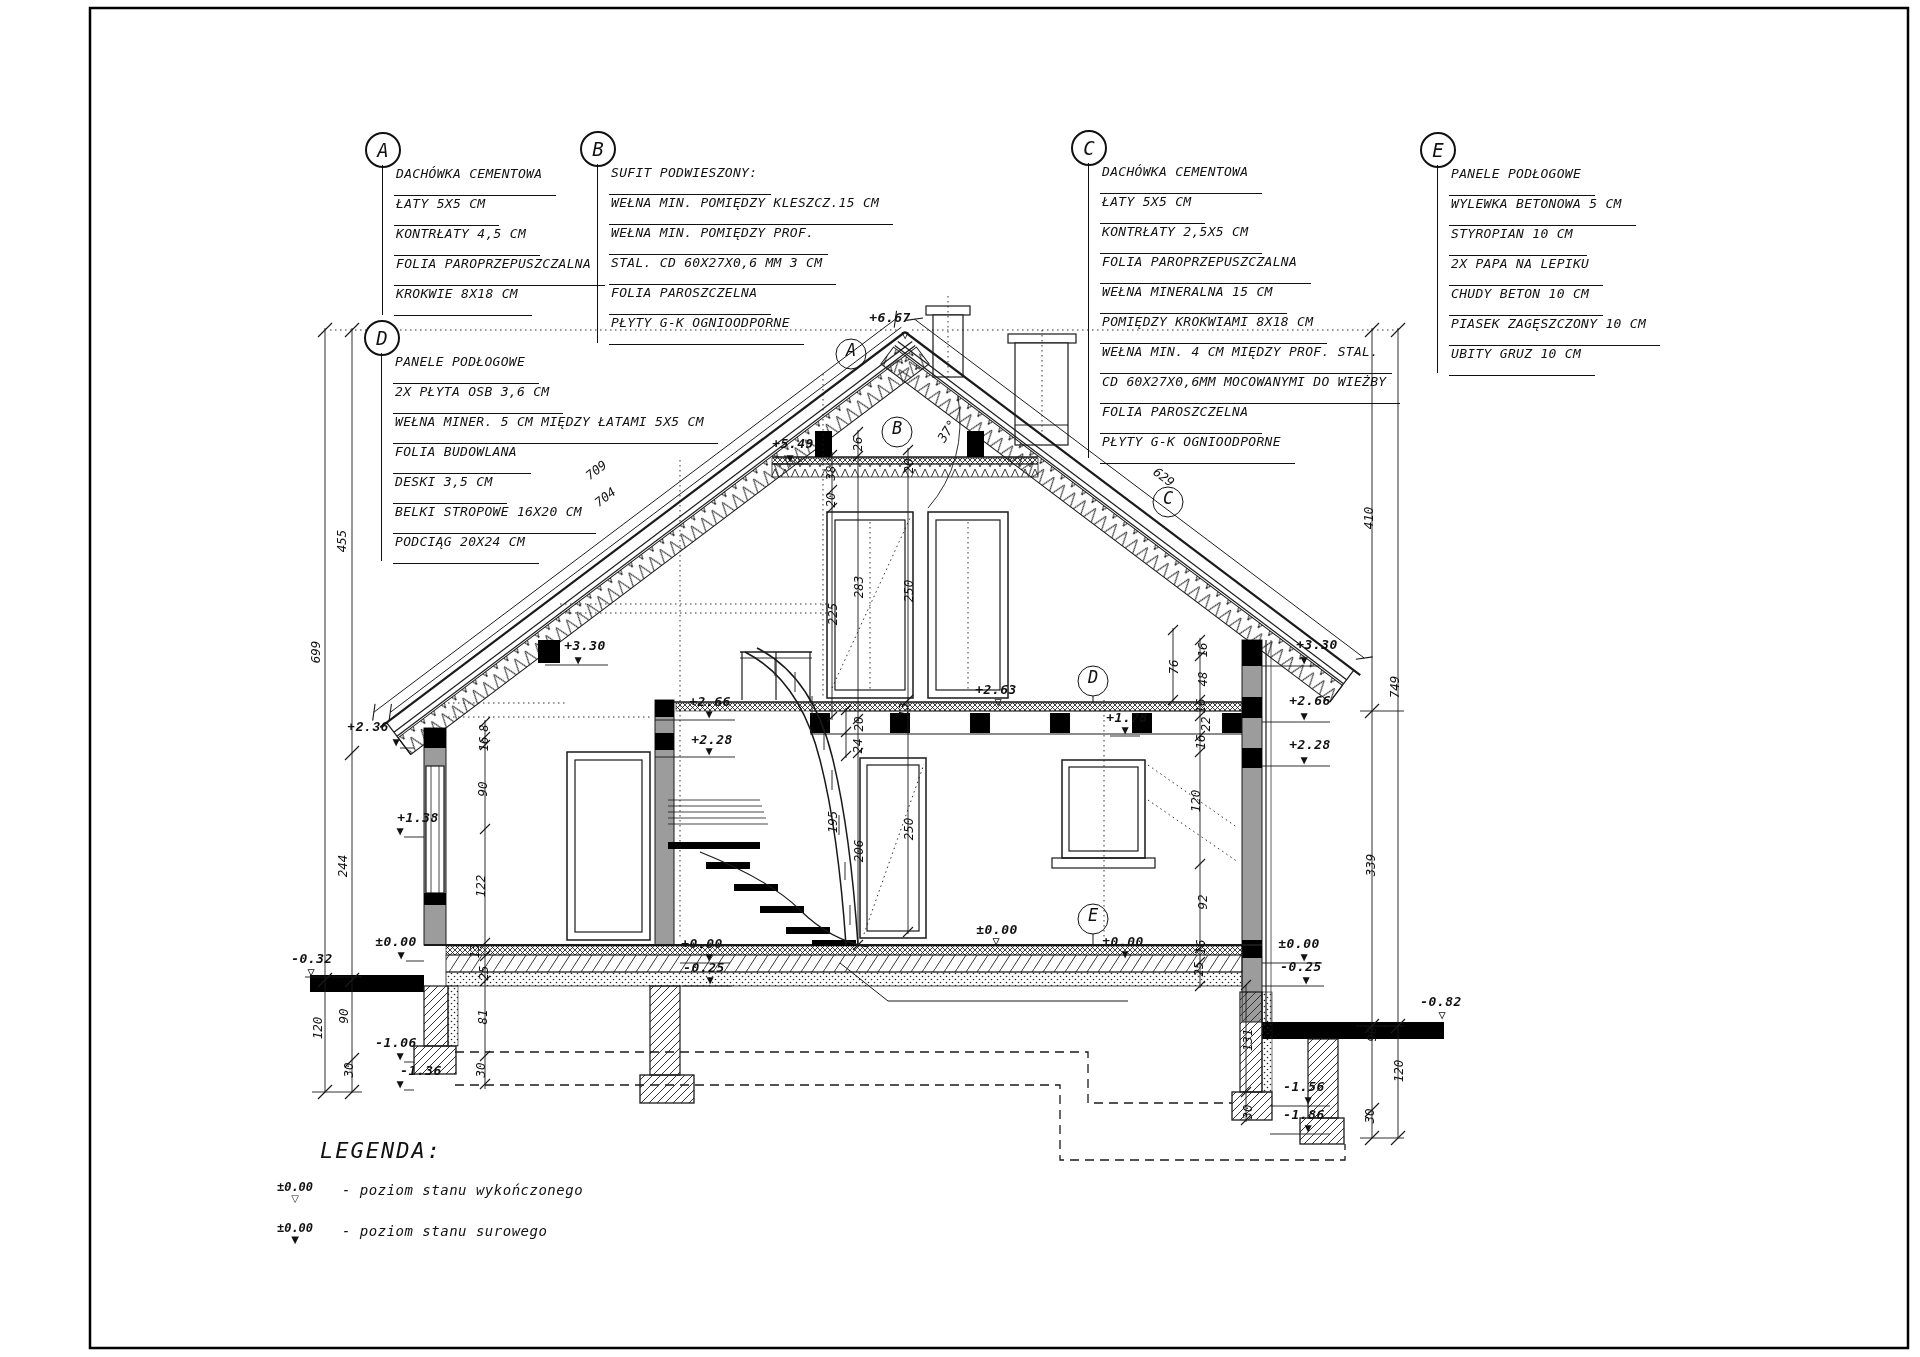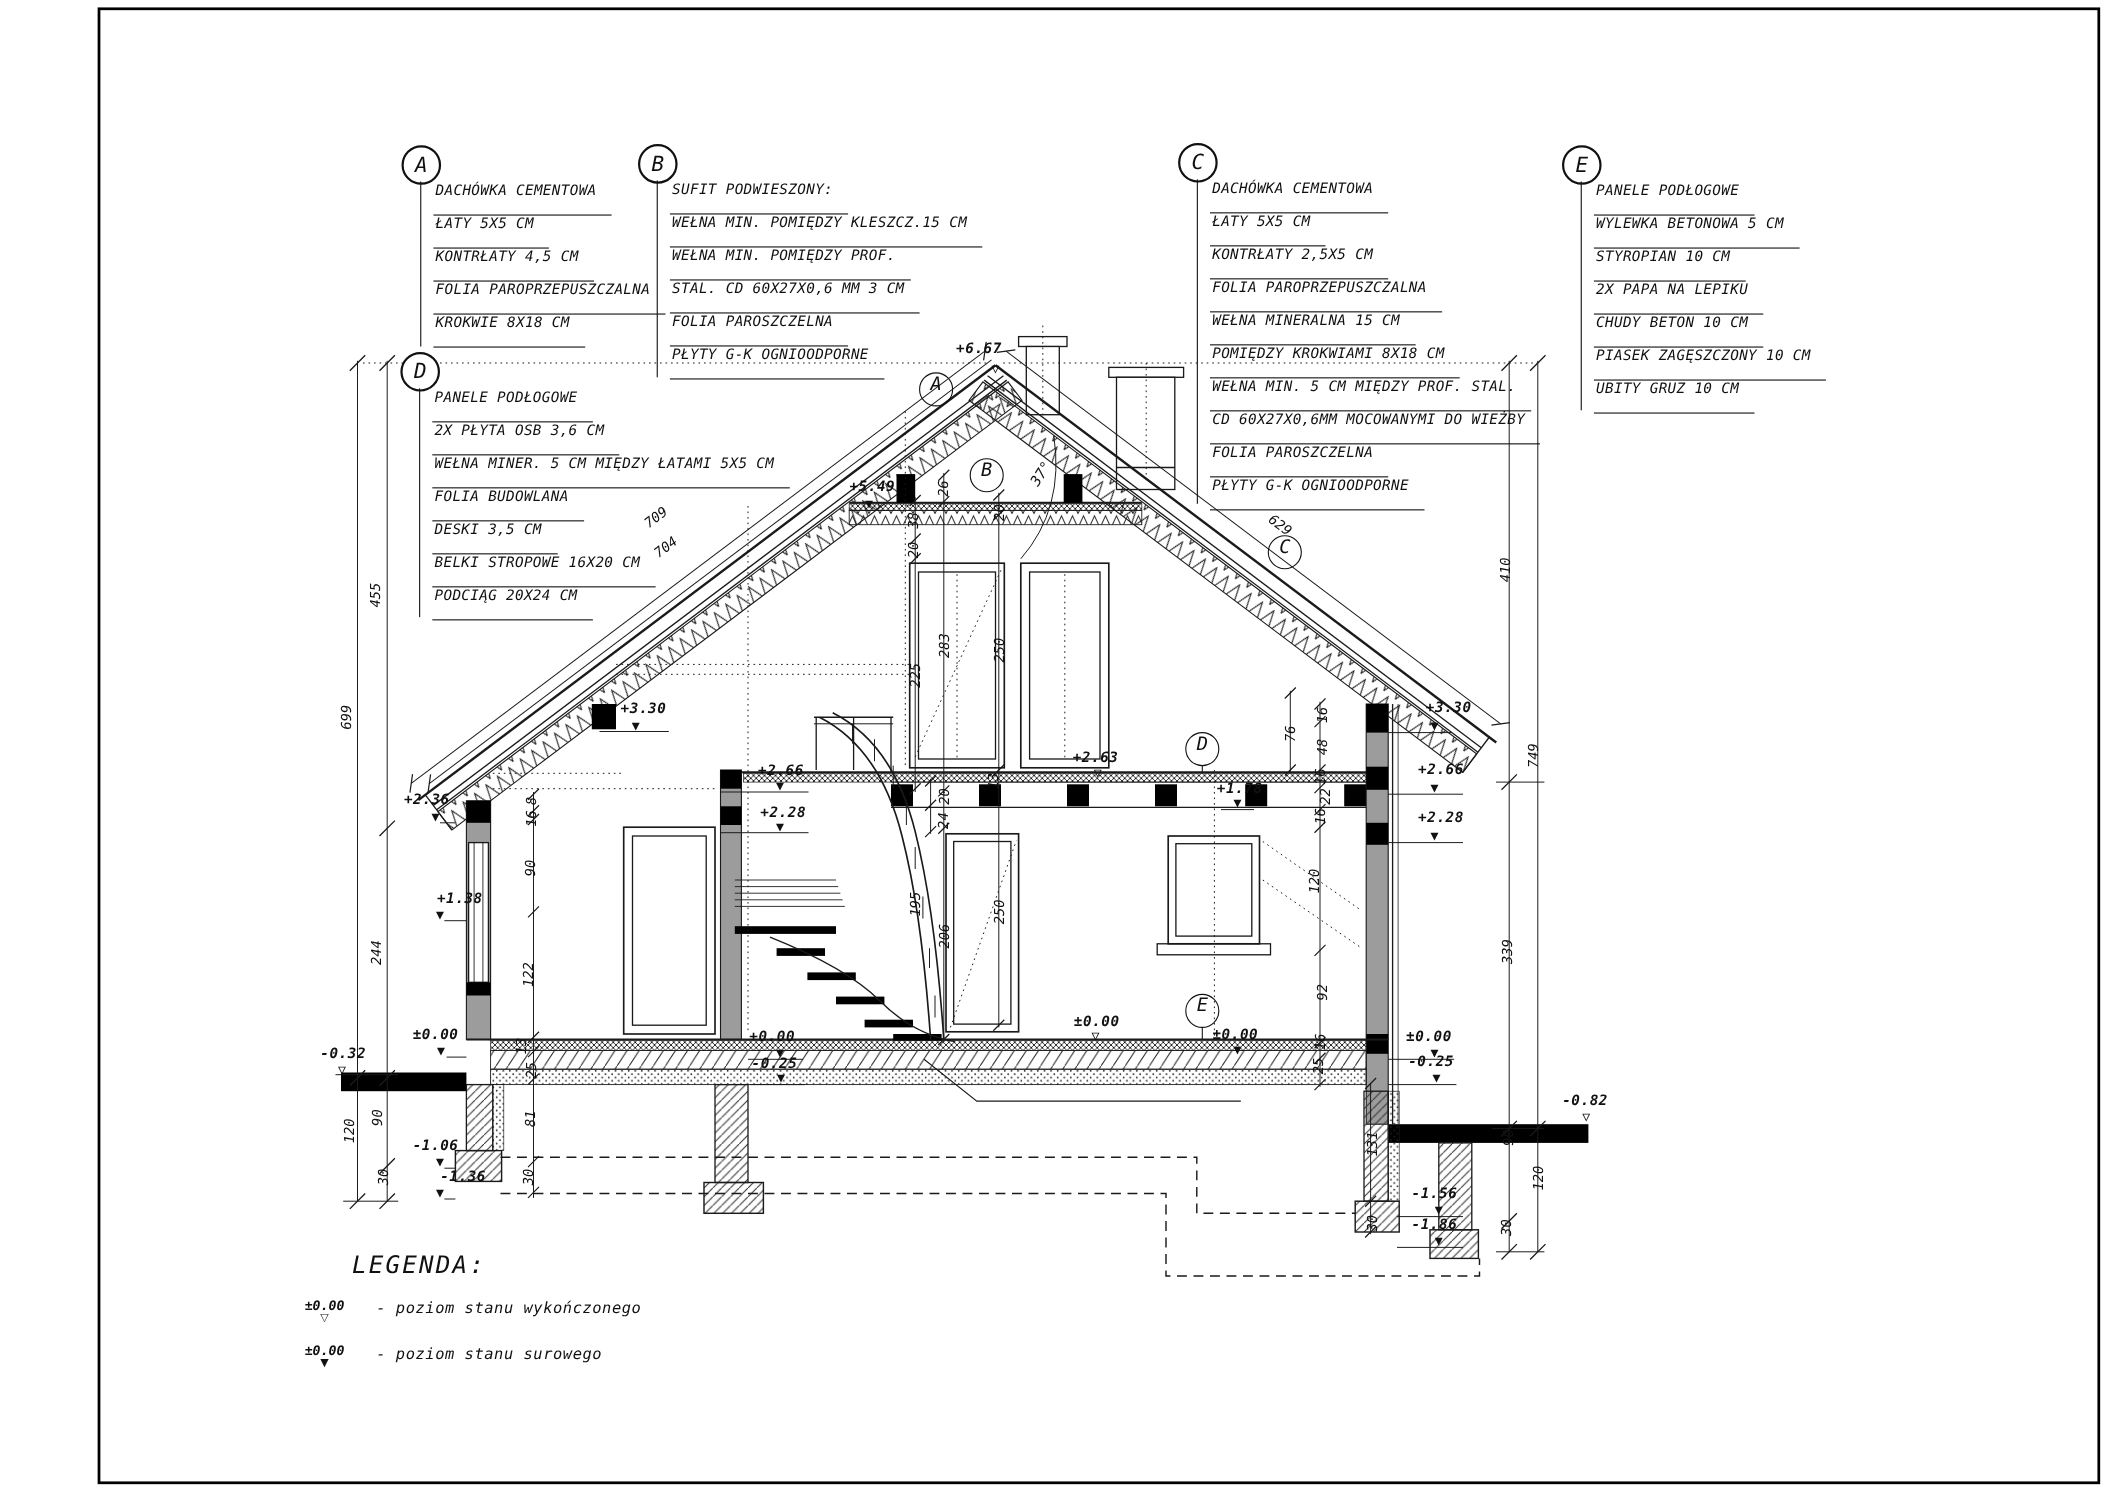--- a/index.html
+++ b/index.html
@@ -274,21 +274,21 @@
   <div class="callout" style="left:1089px;top:148px;">
     <div class="co-circle">C</div>
     <div class="co-rule" style="height:295px;"></div>
     <div class="co-lines">
         <div class="co-line">DACHÓWKA CEMENTOWA</div>
         <div class="co-line">ŁATY 5X5 CM</div>
         <div class="co-line">KONTRŁATY 2,5X5 CM</div>
         <div class="co-line">FOLIA PAROPRZEPUSZCZALNA</div>
         <div class="co-line">WEŁNA MINERALNA 15 CM</div>
         <div class="co-line">POMIĘDZY KROKWIAMI 8X18 CM</div>
-        <div class="co-line">WEŁNA MIN. 5 CM MIĘDZY PROF. STAL.</div>
+        <div class="co-line">WEŁNA MIN. 4 CM MIĘDZY PROF. STAL.</div>
         <div class="co-line">CD 60X27X0,6MM MOCOWANYMI DO WIEŻBY</div>
         <div class="co-line">FOLIA PAROSZCZELNA</div>
         <div class="co-line">PŁYTY G-K OGNIOODPORNE</div>
       </div>
   </div>
 
   <div class="callout" style="left:382px;top:338px;">
     <div class="co-circle">D</div>
     <div class="co-rule" style="height:208px;"></div>
     <div class="co-lines">
@@ -319,21 +319,21 @@
   <div id="anno">
       <span class="an elev" style="left: 890px; top: 317px;">+6.67</span>
       <span class="an symo" style="left: 905px; top: 335px;">▽</span>
       <span class="an elev" style="left: 793px; top: 443px;">+5.49</span>
       <span class="an symf" style="left: 790px; top: 458px;">▼</span>
       <span class="an deg" style="left: 947px; top: 431px; transform: translate(-50%, -50%) rotate(-58deg);">37°</span>
       <span class="an elev" style="left: 585px; top: 645px;">+3.30</span>
       <span class="an symf" style="left: 578px; top: 660px;">▼</span>
       <span class="an elev" style="left: 1317px; top: 644px;">+3.30</span>
       <span class="an symf" style="left: 1304px; top: 660px;">▼</span>
-      <span class="an elev" style="left: 388px; top: 727px;">+2.36</span>
+      <span class="an elev" style="left: 368px; top: 727px; font-family: Liberation Mono, monospace;">+2.36</span>
       <span class="an symf" style="left: 396px; top: 742px;">▼</span>
       <span class="an elev" style="left: 710px; top: 701px;">+2.66</span>
       <span class="an symf" style="left: 709px; top: 714px;">▼</span>
       <span class="an elev" style="left: 712px; top: 739px;">+2.28</span>
       <span class="an symf" style="left: 709px; top: 751px;">▼</span>
       <span class="an elev" style="left: 996px; top: 689px;">+2.63</span>
       <span class="an symo" style="left: 998px; top: 702px;">▽</span>
       <span class="an elev" style="left: 1127px; top: 717px;">+1.78</span>
       <span class="an symf" style="left: 1125px; top: 730px;">▼</span>
       <span class="an elev" style="left: 1310px; top: 700px;">+2.66</span>

